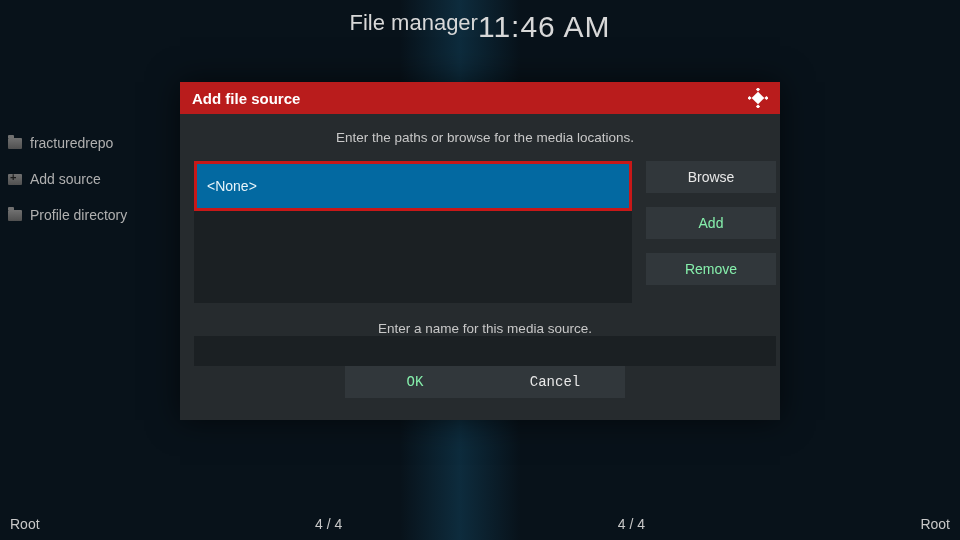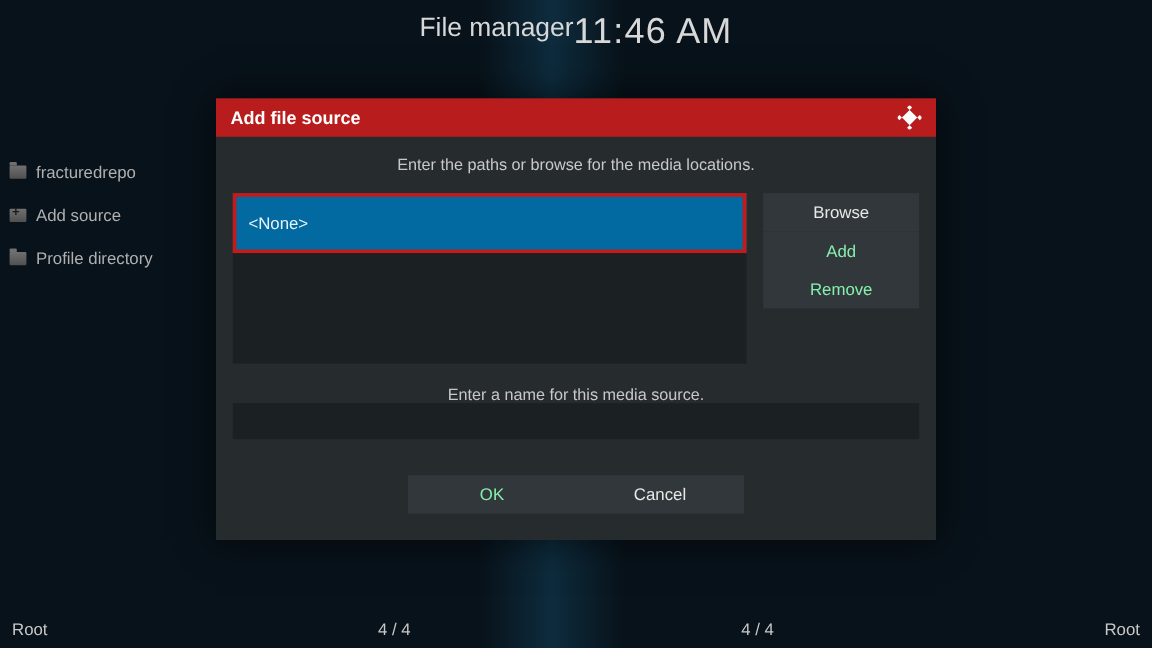--- a/index.html
+++ b/index.html
@@ -75,59 +75,59 @@
   .dialog-titlebar {
     background: #b91c1c;
     height: 32px;
     display: flex; align-items: center; justify-content: space-between;
     padding: 0 12px;
   }
   .dialog-titlebar .dtitle { color: #fff; font-size: 15px; font-weight: 600; }
   .kodi-icon { width: 20px; height: 20px; position: relative; }
   .kodi-icon svg { display: block; }
 
-  .dialog-body { padding: 16px 14px 22px 14px; }
+  .dialog-body { padding: 16px 4px 22px 14px; }
   .instruction {
     text-align: center; color: #c8c8c8; font-size: 13.5px; margin-bottom: 16px;
   }
   .row1 {
     display: flex; gap: 14px; align-items: flex-start;
   }
   .paths-col { flex: 1; }
   .path-input {
     background: #0369a1;
     border: 3px solid #c81818;
     height: 50px;
     display: flex; align-items: center;
     padding: 0 10px;
     color: #e8f4fa; font-size: 14px;
     cursor: text;
   }
   .paths-rest {
     background: #1b2023; height: 92px; margin-top: 0;
   }
-  .right-col { width: 130px; display: flex; flex-direction: column; }
+  .right-col { width: 130px; display: flex; flex-direction: column; gap: 14px; }
   .btn {
     background: #31373b;
     height: 32px;
     display: flex; align-items: center; justify-content: center;
     color: #e8e8e8; font-size: 14px; cursor: pointer;
     border: none;
   }
   .btn.dim { color: #86efac; }
   .instruction2 {
     text-align: center; color: #c8c8c8; font-size: 13.5px;
     margin-top: 18px; margin-bottom: 0;
   }
   .name-input {
     background: #1b2023; height: 30px; width: 100%;
     border: none; cursor: text;
   }
   .dialog-buttons {
-    display: flex; gap: 0; justify-content: center; margin-top: 30px;
+    display: flex; gap: 0; justify-content: center;  font-family: Liberation Mono, monospace;
   }
   .dialog-buttons .btn { width: 140px; }
 </style>
 </head>
 <body>
 
 <div class="bg-band"></div>
 
 <div class="header">
   <div class="title">File manager</div>

